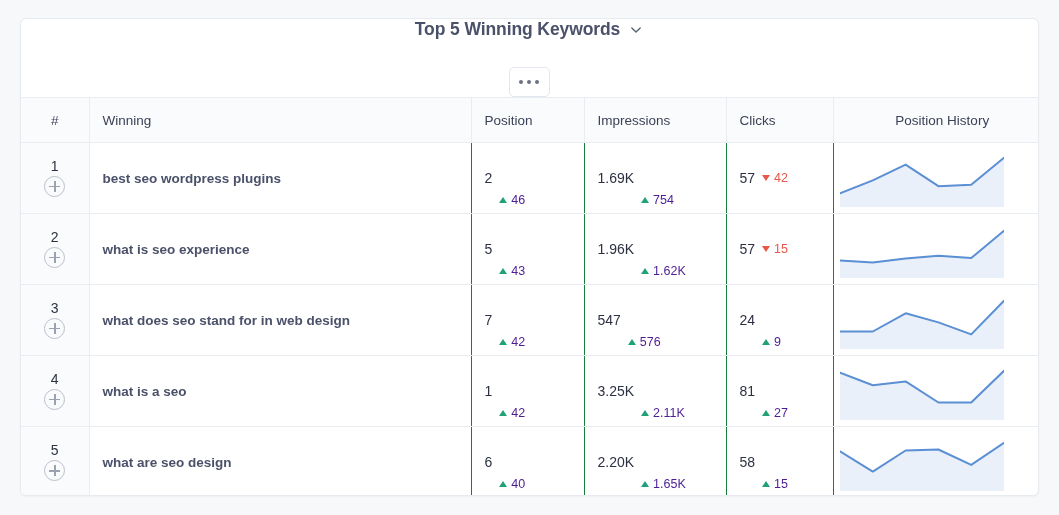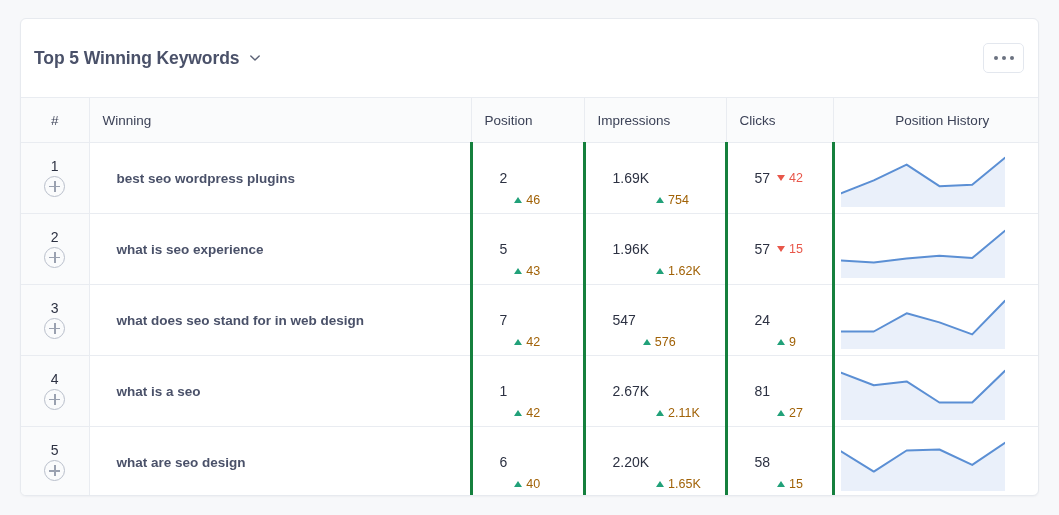--- a/index.html
+++ b/index.html
@@ -26,20 +26,21 @@
     overflow: hidden;
     box-shadow: 0 1px 2px rgba(16,24,40,0.04);
   }
   
   .card-header {
     height: 78px;
     display: flex;
     align-items: center;
     justify-content: space-between;
     padding: 0 14px 0 13px;
+    flex-direction: column;
   }
   .title-wrap {
     display: flex;
     align-items: center;
     gap: 9px;
     cursor: pointer;
   }
   .card-title {
     font-size: 17.5px;
     font-weight: bold;
@@ -86,26 +87,26 @@
     color: #3c4257;
     text-align: left;
     padding: 0 0 0 13px;
     vertical-align: middle;
   }
   thead th.col-num { text-align: center; padding-left: 0; }
   thead th:last-child { border-right: none; text-align: center; }
 
   tbody td {
     border-bottom: 1px solid #e9ecf1;
-    border-right: 3px solid #15803d;
+    border-right: 1px solid #15803d;
     height: 71px;
     vertical-align: middle;
     font-size: 13.5px;
     color: #343a4d;
-    padding: 0 0 0 27px;
+    padding: 0 0 0 13px;
   }
   tbody td:last-child { border-right: none; }
   tbody tr:last-child td { border-bottom: none; }
 
   
   .col-num      { width: 68px; }
   .col-keyword  { width: 382px; }
   .col-position { width: 113px; }
   .col-impr     { width: 142px; }
   .col-clicks   { width: 107px; }
@@ -155,21 +156,21 @@
     gap: 7px;
     white-space: nowrap;
   }
   .metric .value { font-size: 14px; color: #2c3142; }
   .delta {
     display: inline-flex;
     align-items: center;
     gap: 4px;
     font-size: 12.5px;
   }
-  .delta.up   { color: #a16207; margin-top: 44px; }
+  .delta.up   { color: #4c1d95; margin-top: 44px; }
   .delta.down { color: #e8574a; }
   .tri { width: 0; height: 0; display: inline-block; }
   .delta.up .tri {
     border-left: 4.5px solid transparent;
     border-right: 4.5px solid transparent;
     border-bottom: 6px solid #21a179;
   }
   .delta.down .tri {
     border-left: 4.5px solid transparent;
     border-right: 4.5px solid transparent;
@@ -353,21 +354,21 @@
               <div class="metric">
                 <span class="value">1</span>
                 <span class="delta up">
                   <span class="tri"></span>
                   <span>42</span>
                 </span>
               </div>
             </td>
             <td>
               <div class="metric">
-                <span class="value">2.67K</span>
+                <span class="value">3.25K</span>
                 <span class="delta up">
                   <span class="tri"></span>
                   <span>2.11K</span>
                 </span>
               </div>
             </td>
             <td>
               <div class="metric">
                 <span class="value">81</span>
                 <span class="delta up">

